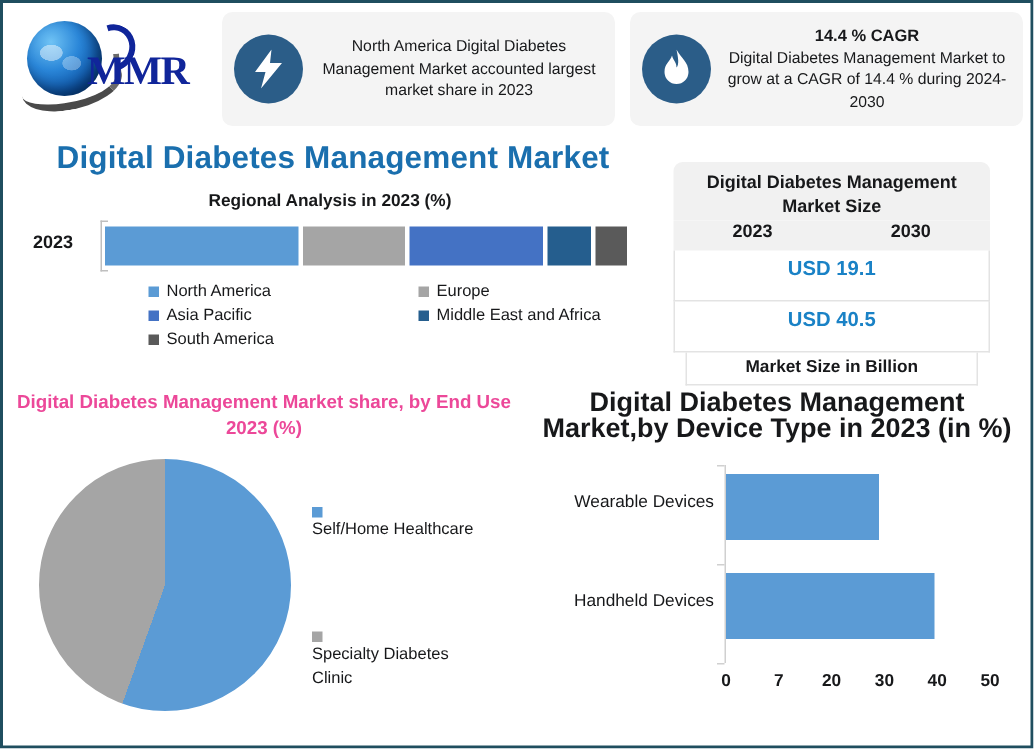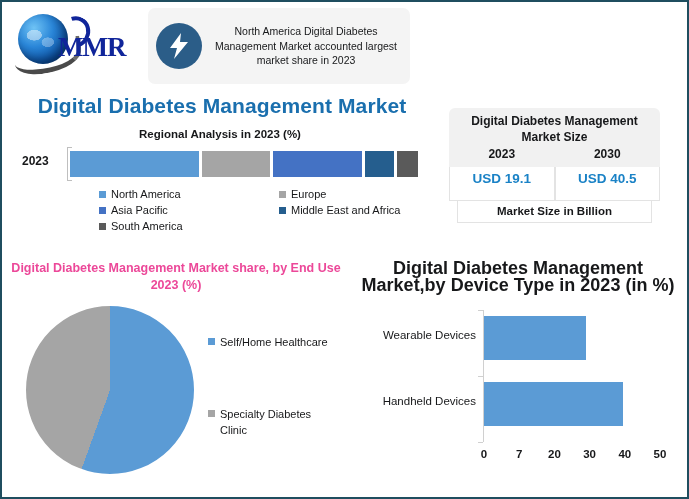--- a/index.html
+++ b/index.html
@@ -108,42 +108,42 @@
   }
   #msize .mtitle{
     background:#f1f1f1;border-radius:6px 6px 0 0;
     text-align:center;font-size:12px;font-weight:bold;color:#17181a;
     padding:5px 6px 2px;line-height:16px;
   }
   #msize .years{
     background:#f1f1f1;display:flex;padding-bottom:6px;
   }
   #msize .years div{flex:1;text-align:center;font-size:12px;font-weight:bold;color:#17181a;}
-  #msize .vals{display:flex;}
+  #msize .vals{display:flex;flex-direction:column;}
   #msize .vals div{
     flex:1;text-align:center;font-size:13.5px;font-weight:bold;color:#1a82c6;
     padding:4px 0 14px;border:1px solid #e3e3e3;border-top:none;
   }
   #msize .foot{
     text-align:center;font-size:11.5px;font-weight:bold;color:#17181a;
     padding:4px 0 5px;border:1px solid #e3e3e3;border-top:none;margin:0 8px;
   }
 
   
   #pie-sec{position:absolute;left:8px;top:258px;width:332px;height:232px;}
   #pie-sec .ptitle{
     text-align:center;font-size:12.5px;font-weight:bold;color:#ec4899;
     line-height:17px;
   }
   #pie-wrap{position:relative;margin-top:10px;height:190px;}
   #pie{
     position:absolute;left:14px;top:0px;width:172px;height:172px;border-radius:50%;
   }
   #pie-legend{position:absolute;left:198px;top:30px;font-size:11px;color:#17181a;}
-  #pie-legend .pl{display:flex;margin-bottom:56px;}
+  #pie-legend .pl{display:flex;margin-bottom:56px;flex-direction:column;}
   #pie-legend .sw{width:7px;height:7px;margin-right:5px;margin-top:4px;flex:none;}
   #pie-legend .txt{line-height:16px;width:112px;}
 
   
   #dev-sec{position:absolute;left:348px;top:258px;width:336px;height:232px;}
   #dev-sec .dtitle{
     text-align:center;font-size:18px;font-weight:bold;color:#17181a;
     line-height:17px;
   }
   #dev-plot{position:relative;margin-top:12px;height:165px;}
@@ -181,20 +181,31 @@
 
     <div class="hcard" id="hcard1">
       <div class="hicon">
         <svg width="22" height="26" viewBox="0 0 22 26" aria-hidden="true">
           <polygon points="13,0 2,15 9,15 6,26 20,9 12,9" fill="#ffffff"></polygon>
         </svg>
       </div>
       <div class="htext">North America Digital Diabetes Management Market accounted largest market share in 2023</div>
     </div>
 
+    <div class="hcard" id="hcard2">
+      <div class="hicon">
+        <svg width="20" height="26" viewBox="0 0 20 26" aria-hidden="true">
+          <path d="M10 0 C13 6 18 8 18 15 A8 8 0 0 1 2 15 C2 9 6 8 7 4 C8 8 10 8 10 12 C12 10 11 5 10 0 Z" fill="#ffffff"></path>
+        </svg>
+      </div>
+      <div class="htext">
+        <span class="cagr">14.4 % CAGR</span>
+        <span>Digital Diabetes Management Market to grow at a CAGR of 14.4 % during 2024-2030</span>
+      </div>
+    </div>
   </div>
 
   <div id="main-title">Digital Diabetes Management Market</div>
 
   <div id="regional">
     <div class="rtitle">Regional Analysis in 2023 (%)</div>
     <div class="rowwrap">
       <div class="ylab">2023</div>
       <div class="axis"></div>
       <div class="stack" id="regional-stack">

